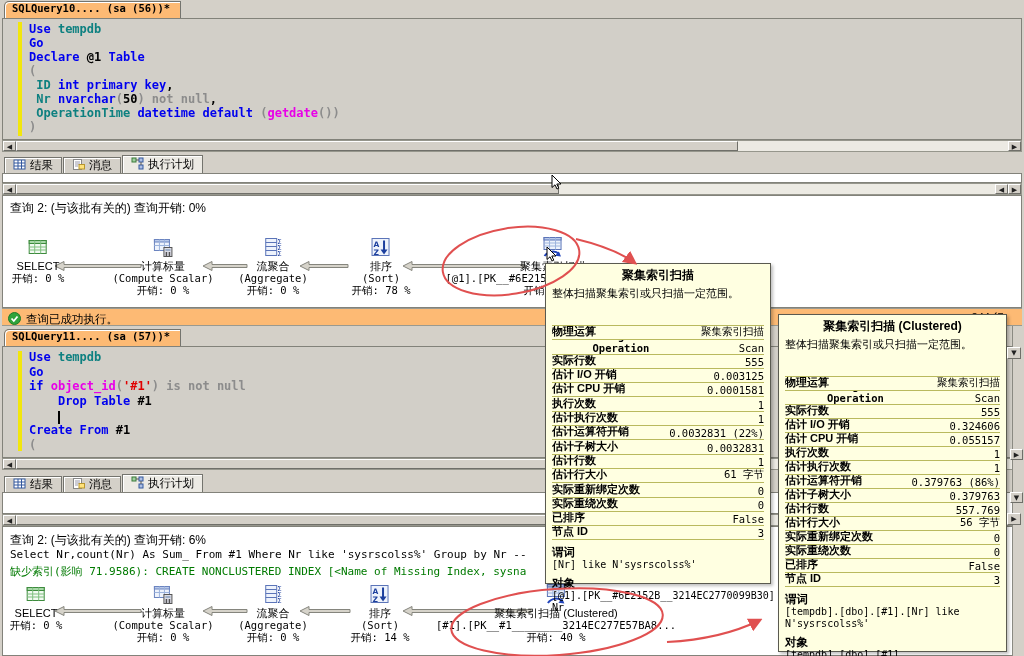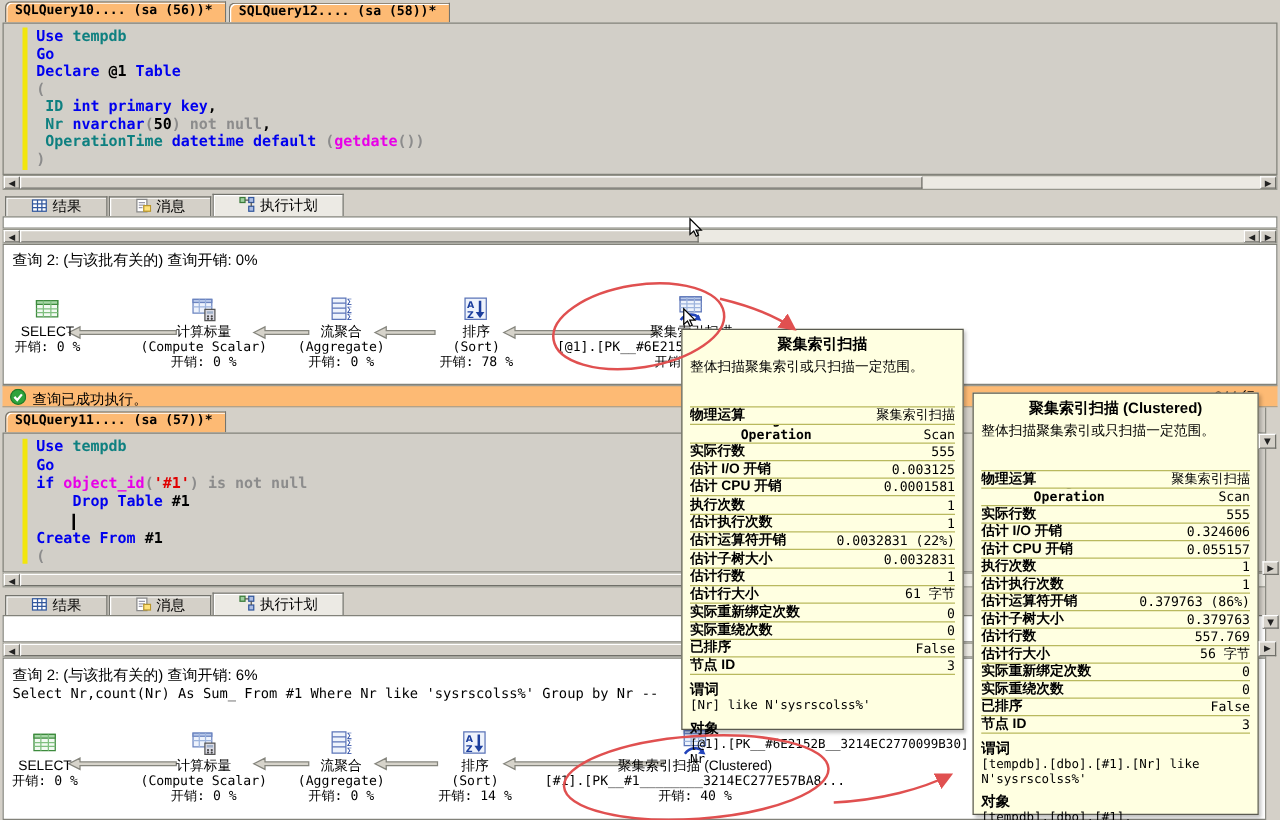--- a/index.html
+++ b/index.html
@@ -28,21 +28,21 @@
           border:1px solid;border-color:#fff #6f6f69 #6f6f69 #fff;
           font:7px "DejaVu Sans",sans-serif;text-align:center;line-height:10px;color:#222;box-sizing:border-box;}
   .sb-thumb{position:absolute;top:0;height:10px;background:#d4d0c8;
             border:1px solid;border-color:#fff #6f6f69 #6f6f69 #fff;box-sizing:border-box;}
   .sq-btn{position:absolute;background:#d4d0c8;border:1px solid;border-color:#fff #6f6f69 #6f6f69 #fff;
           font:7px "DejaVu Sans",sans-serif;text-align:center;color:#222;box-sizing:border-box;z-index:35;}
   .right-strip{position:absolute;background:#d4d0c8;border-left:1px solid #8a8a82;z-index:34;}
   
   .rtabs{position:absolute;left:2px;width:1020px;height:18px;display:flex;align-items:flex-end;
          padding-left:2px;background:#d4d0c8;box-sizing:border-box;}
-  .rtab{display:flex;align-items:center;gap:4px;height:15px;padding:0 20px;margin-right:1px;
+  .rtab{display:flex;align-items:center;gap:4px;height:15px;padding:0 8px;margin-right:1px;
         border:1px solid #74746e;border-bottom:none;background:#d4d0c8;
         font:11.5px "Liberation Sans","DejaVu Sans",sans-serif;box-shadow:inset 1px 1px 0 #fff;white-space:nowrap;}
   .rtab.active{height:17px;background:#eceae4;}
   .whitepane{position:absolute;left:2px;width:1020px;background:#fff;border:1px solid #82827a;box-sizing:border-box;}
   
   .plan{position:absolute;left:2px;width:1020px;background:#fff;border:1px solid #82827a;
         box-sizing:border-box;overflow:hidden;}
   .qline{position:absolute;left:7px;white-space:pre;font:11px "DejaVu Sans Mono","Liberation Mono",monospace;color:#000;}
   .qhead{font:12px "Liberation Sans","DejaVu Sans",sans-serif;}
   .qmissing{color:#007a00;}
@@ -77,21 +77,20 @@
   .tt-sec-line{font:10px "DejaVu Sans Mono","Liberation Mono",monospace;line-height:11.8px;white-space:pre;}
   .overlay{position:absolute;left:0;top:0;z-index:40;pointer-events:none;}
 </style>
 </head>
 <body>
 
 <div class="screen">
 
   <div class="doc-tabrow" id="tabs1" style="top:0">
       <div class="doc-tab active">SQLQuery10.... (sa (56))*</div>
-      <div class="doc-tab">SQLQuery12.... (sa (58))*</div>
     </div>
 
   <div class="editor" id="ed1" style="top:18px;height:122px">
     <div class="changebar" style="top:3px;height:114px"></div>
     <div class="code" id="code1">
         <div class="code-line"><span class="c-k">Use</span><span class="c-d"> </span><span class="c-i">tempdb</span></div>
         <div class="code-line"><span class="c-k">Go</span></div>
         <div class="code-line"><span class="c-k">Declare</span><span class="c-d"> @1 </span><span class="c-k">Table</span></div>
         <div class="code-line"><span class="c-g">(</span></div>
         <div class="code-line"><span class="c-i"> ID </span><span class="c-k">int primary key</span><span class="c-d">,</span></div>
@@ -274,20 +273,21 @@
     </div>
   <div class="whitepane" style="top:492px;height:22px"></div>
   <div class="hscroll" style="top:514px">
     <div class="sb-btn" style="left:0">◀</div>
     <div class="sb-thumb" style="left:13px;width:543px"></div>
   </div>
 
   <div class="plan" id="plan2" style="top:526px;height:130px">
     <div class="qline qhead" style="top:5px">查询 2: (与该批有关的) 查询开销: 6%</div>
     <div class="qline" style="top:21px">Select Nr,count(Nr) As Sum_ From #1 Where Nr like 'sysrscolss%' Group by Nr --</div>
+    <div class="qline qmissing" style="top:37px">缺少索引(影响 71.9586): CREATE NONCLUSTERED INDEX [&lt;Name of Missing Index, sysna</div>
     <svg class="plan-svg" id="arrows2" width="1018" height="128">
         <polygon points="52,84 61,79.5 61,82.5 138,82.5 138,85.5 61,85.5 61,88.5" fill="#d6d3ca" stroke="#85857d"></polygon>
         <polygon points="200,84 209,79.5 209,82.5 244,82.5 244,85.5 209,85.5 209,88.5" fill="#d6d3ca" stroke="#85857d"></polygon>
         <polygon points="297,84 306,79.5 306,82.5 347,82.5 347,85.5 306,85.5 306,88.5" fill="#d6d3ca" stroke="#85857d"></polygon>
         <polygon points="400,84 409,79.5 409,82.5 528,82.5 528,85.5 409,85.5 409,88.5" fill="#d6d3ca" stroke="#85857d"></polygon>
       </svg>
   <div class="op" style="left: 33px;">
         <div class="op-icon"><svg width="22" height="22">
             <rect x="2.5" y="4.5" width="17" height="13" fill="#f2faf2" stroke="#3d8b3d"></rect>
             <rect x="2.5" y="4.5" width="17" height="3" fill="#a8d8a8" stroke="#3d8b3d"></rect>

